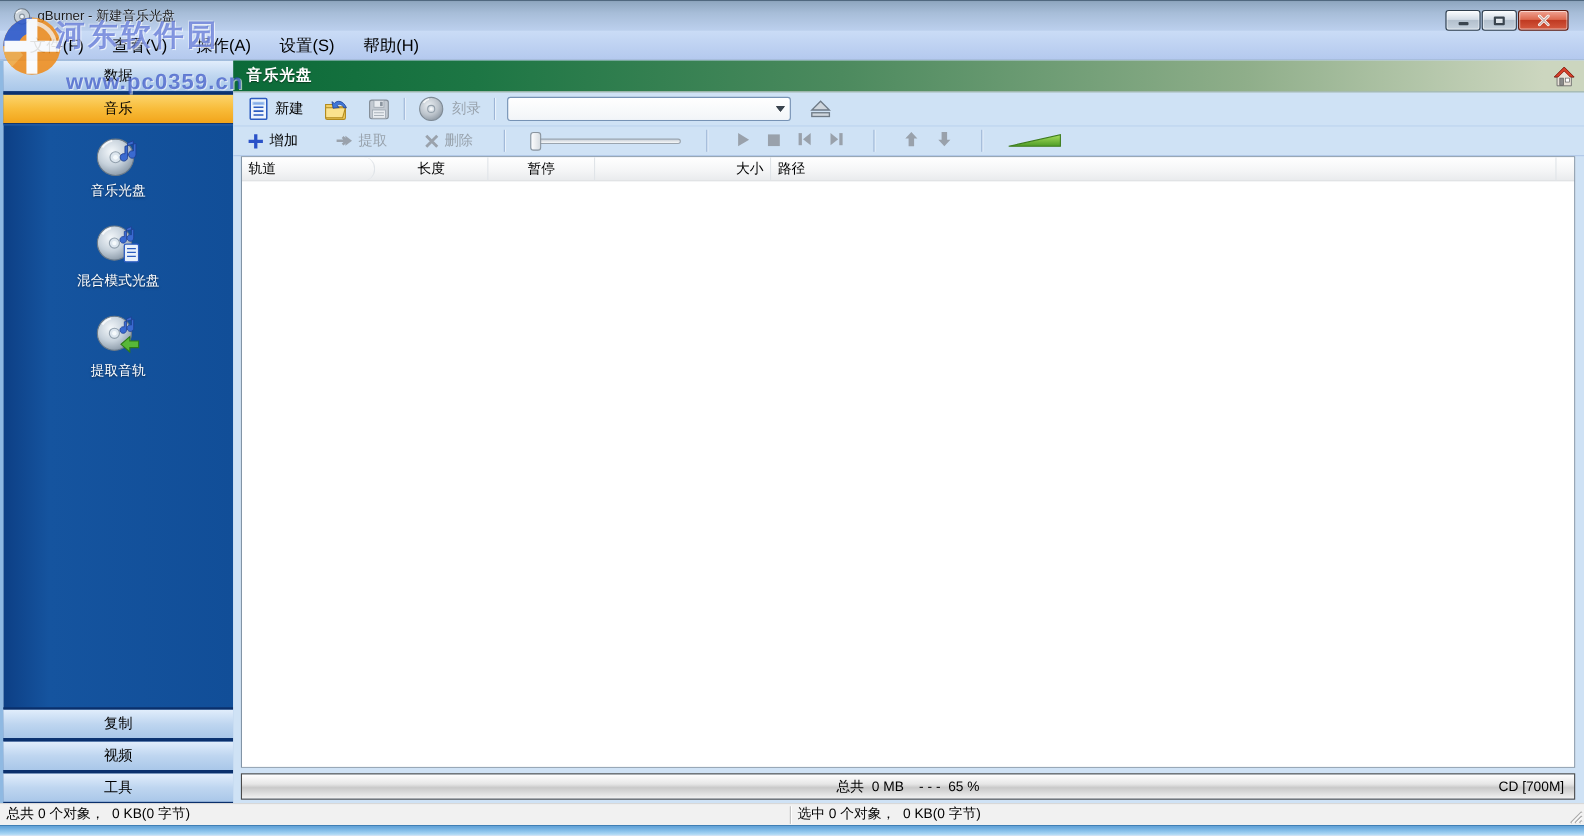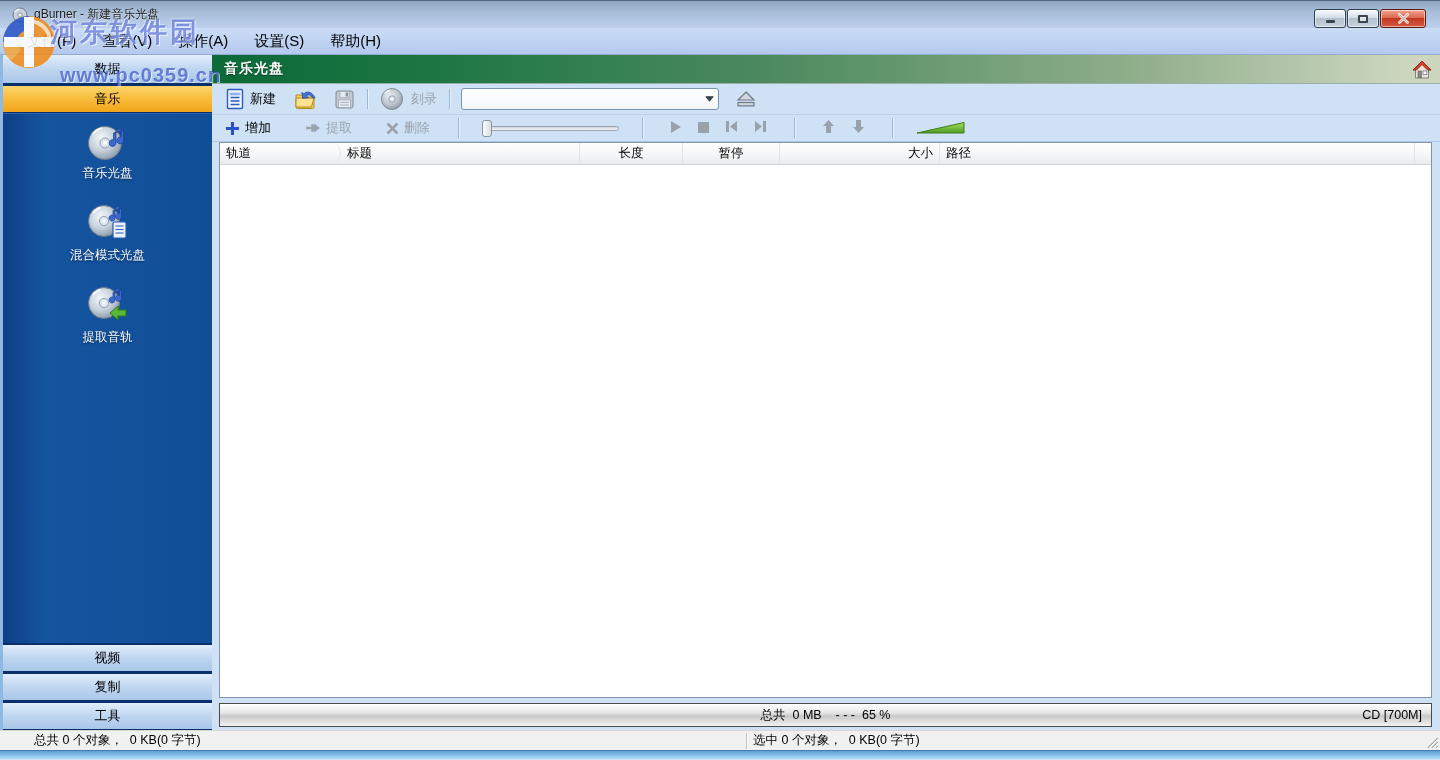--- a/index.html
+++ b/index.html
@@ -62,21 +62,21 @@
   .col-track{width:121px;border-radius:10px;} .col-title{width:239px;} .col-artist{width:243px;}
   .col-length{width:103px;} .col-pause{width:97px;} .col-size{width:160px;}
   .col-path{flex:1;} .col-spacer{width:16px; border-right:none;}
   .tbody { flex:1; background:#fff; }
 
   
   .capacity-row { margin:5px 8px 3px 7px; height:24px; border:1px solid #4a4a4a; background:linear-gradient(#ffffff,#e6e6e6 40%,#c9c9c9 55%,#f2f2f2); position:relative; display:flex; align-items:center; justify-content:center; }
   .capacity-row .summary { font-size:12.5px; white-space:pre; }
   .capacity-row .media { position:absolute; right:9px; font-size:12.5px; }
 
-  .statusbar { height:20px; background:#f1f1f1; border-top:1px solid #d8d8d8; display:flex; align-items:center; font-size:12.5px; position:relative;padding-left:28px; }
+  .statusbar { height:20px; background:#f1f1f1; border-top:1px solid #d8d8d8; display:flex; align-items:center; font-size:12.5px; position:relative; }
   .status-left { width:718px; padding-left:6px; white-space:pre; }
   .status-sep { width:1px; height:16px; background:#c0c0c0; box-shadow:1px 0 0 #fff; }
   .status-right { padding-left:6px; white-space:pre; }
   .grip { position:absolute; right:1px; bottom:1px; }
 
   .bottomframe { height:9px; background:linear-gradient(#5c9fd6,#8ec4ec 60%,#b4dcf6); border-top:1px solid #3f7fb5; }
 
   
   .watermark { position:absolute; left:0; top:12px; width:230px; height:62px; z-index:50; pointer-events:none; }
   .wm-logo { position:absolute; left:2px; top:3px; }
@@ -163,22 +163,22 @@
           <circle cx="18" cy="17" r="2" fill="#f6fafc"></circle>
           <path d="M7 9 a14 14 0 0 1 8 -5.5" stroke="#ffffff" stroke-width="2" fill="none" opacity=".75"></path>
           <path d="M29 4 v10 a3 3 0 1 1 -2 -2.8 V6.5 l8.5 -2.2 v8 a3 3 0 1 1 -2 -2.8 V2 z" fill="#3a6ad0" stroke="#1d3f92" stroke-width=".7"></path>
           <path d="M40 24 l-8 0 0 -4 -8 7 8 7 0 -4 8 0 z" fill="#58b838" stroke="#2e7a18" stroke-width="1"></path>
         </svg>
         <span class="label">提取音轨</span>
       </div>
     </div>
 
     <div class="bottom-headers">
+      <div class="side-header">复制</div>
       <div class="side-header">视频</div>
-      <div class="side-header">复制</div>
       <div class="side-header">工具</div>
     </div>
   </div>
 
   <div class="content">
 
     <div class="greenbar">
       <span class="title">音乐光盘</span>
       <div class="home-btn">
         <svg width="20" height="20" viewBox="0 0 20 20">
@@ -322,21 +322,20 @@
             </linearGradient>
           </defs>
           <path d="M1 13 L48 2.5 L48 13 Z" fill="url(#vol)" stroke="#3e7c1e" stroke-width="1"></path>
         </svg>
       </div>
     </div>
 
     <div class="table-wrap">
       <div class="thead">
         <div class="th col-track">轨道</div>
-        <div class="th col-title">标题</div>
         <div class="th col-length c">长度</div>
         <div class="th col-pause c">暂停</div>
         <div class="th col-size r">大小</div>
         <div class="th col-path">路径</div>
         <div class="th col-spacer"></div>
       </div>
       <div class="tbody"></div>
     </div>
 
     <div class="capacity-row">

